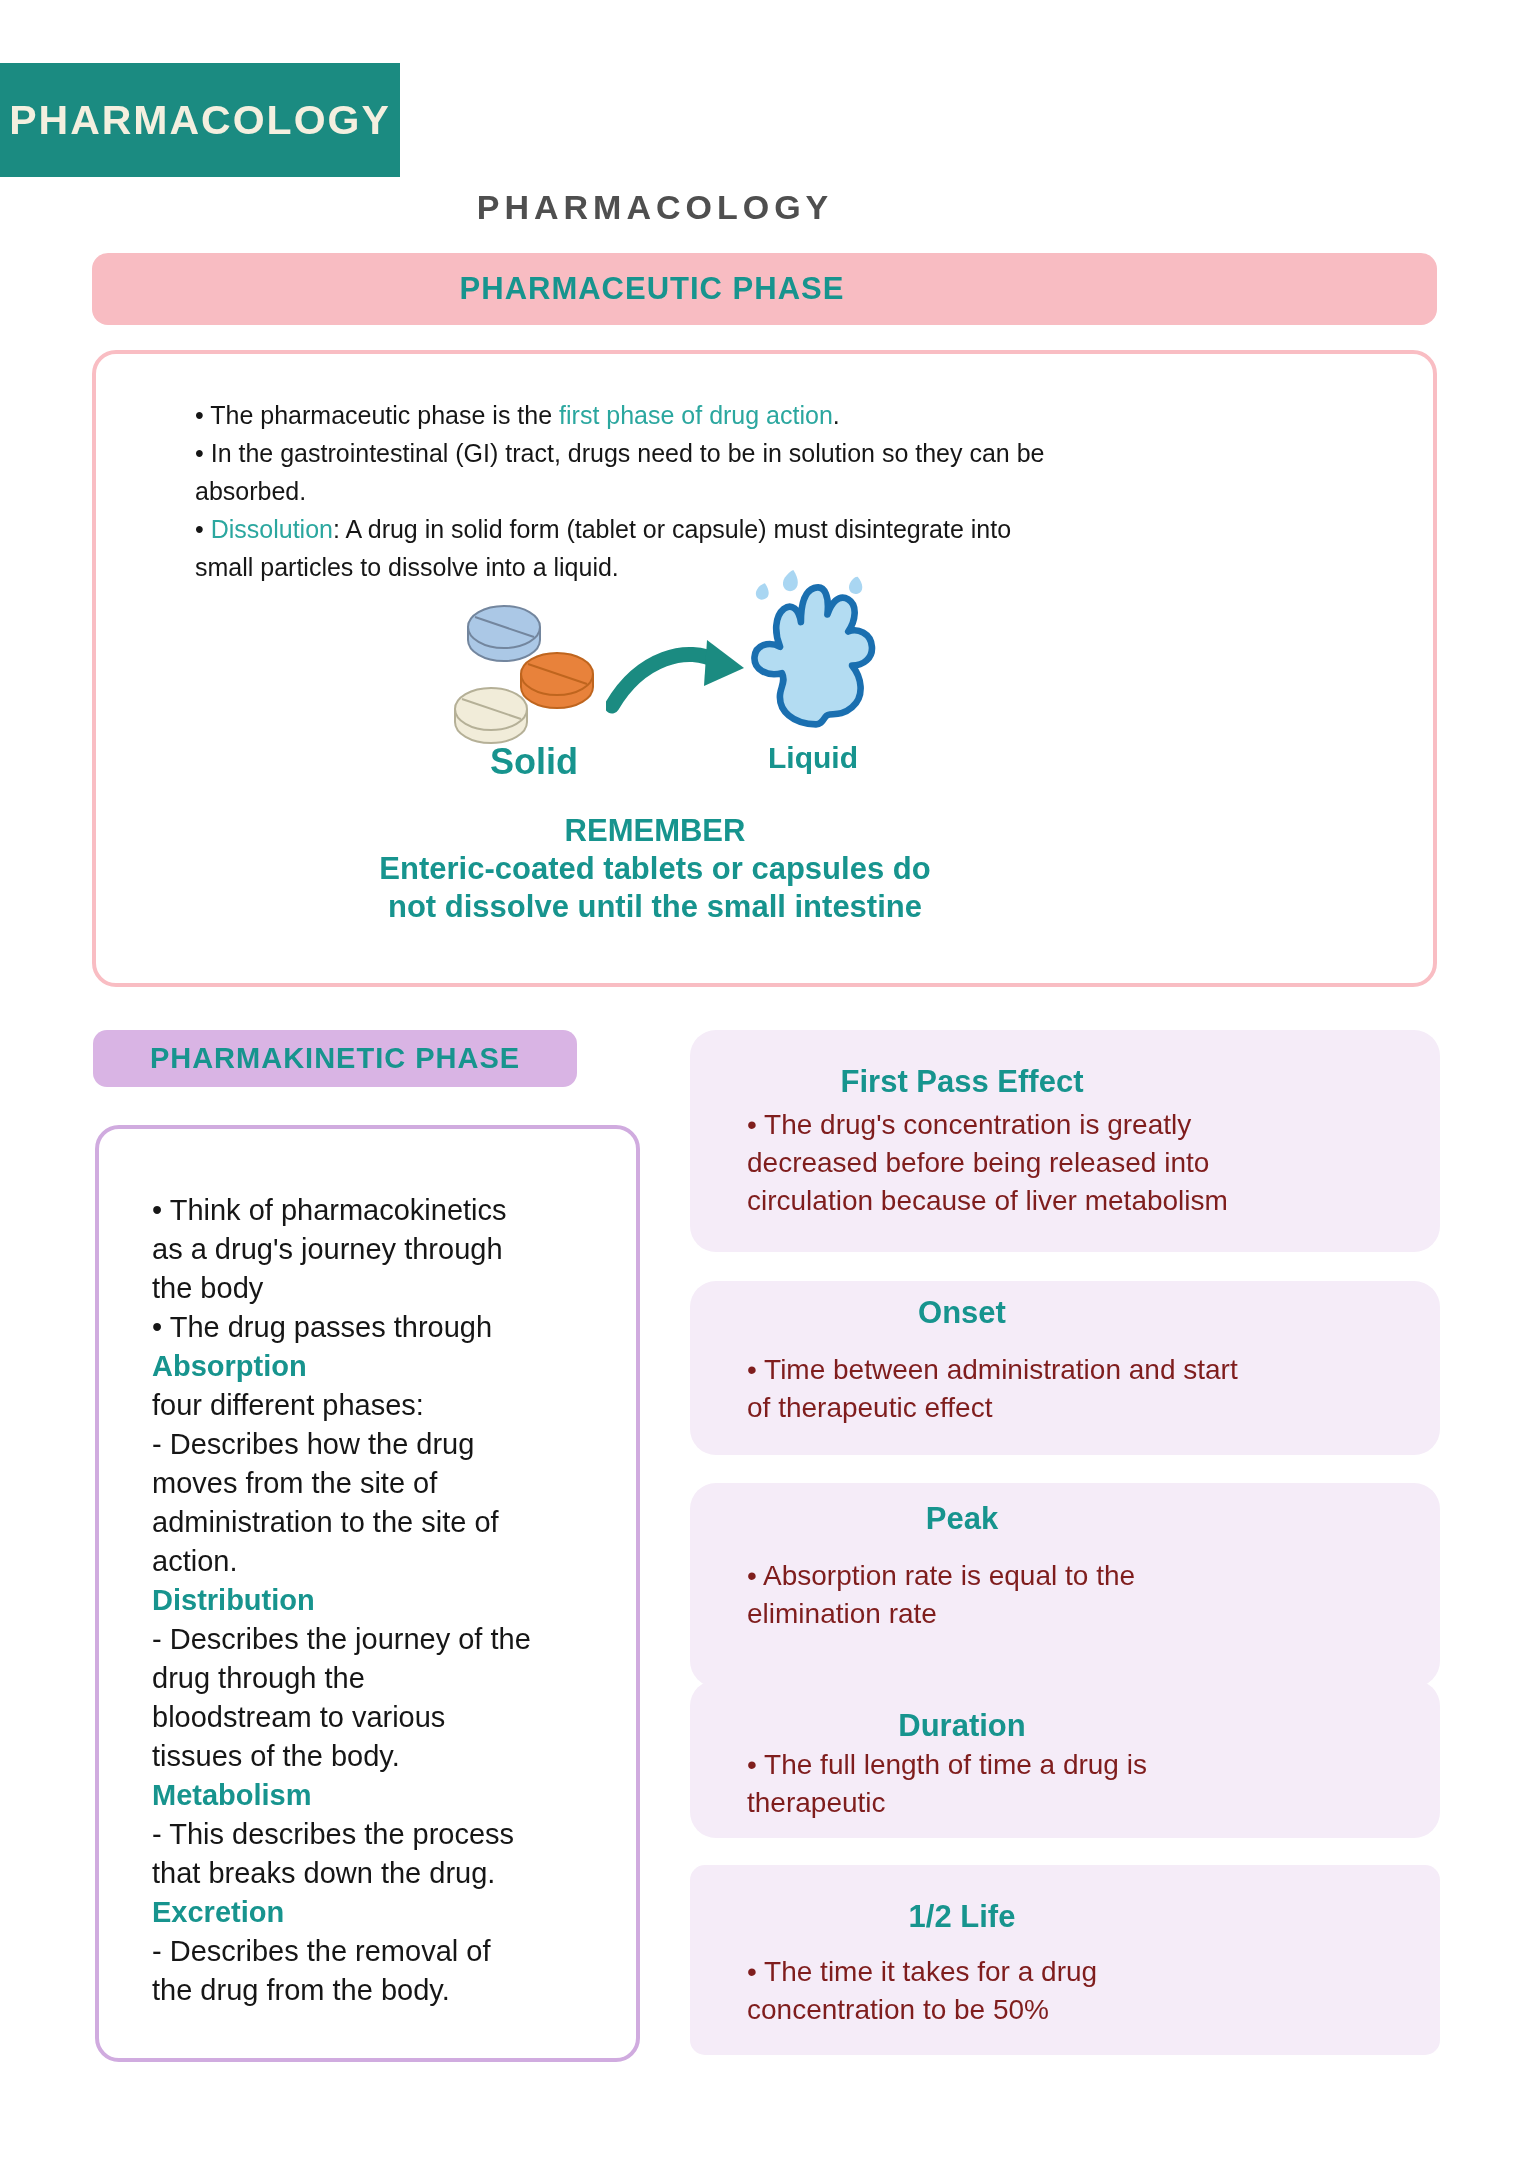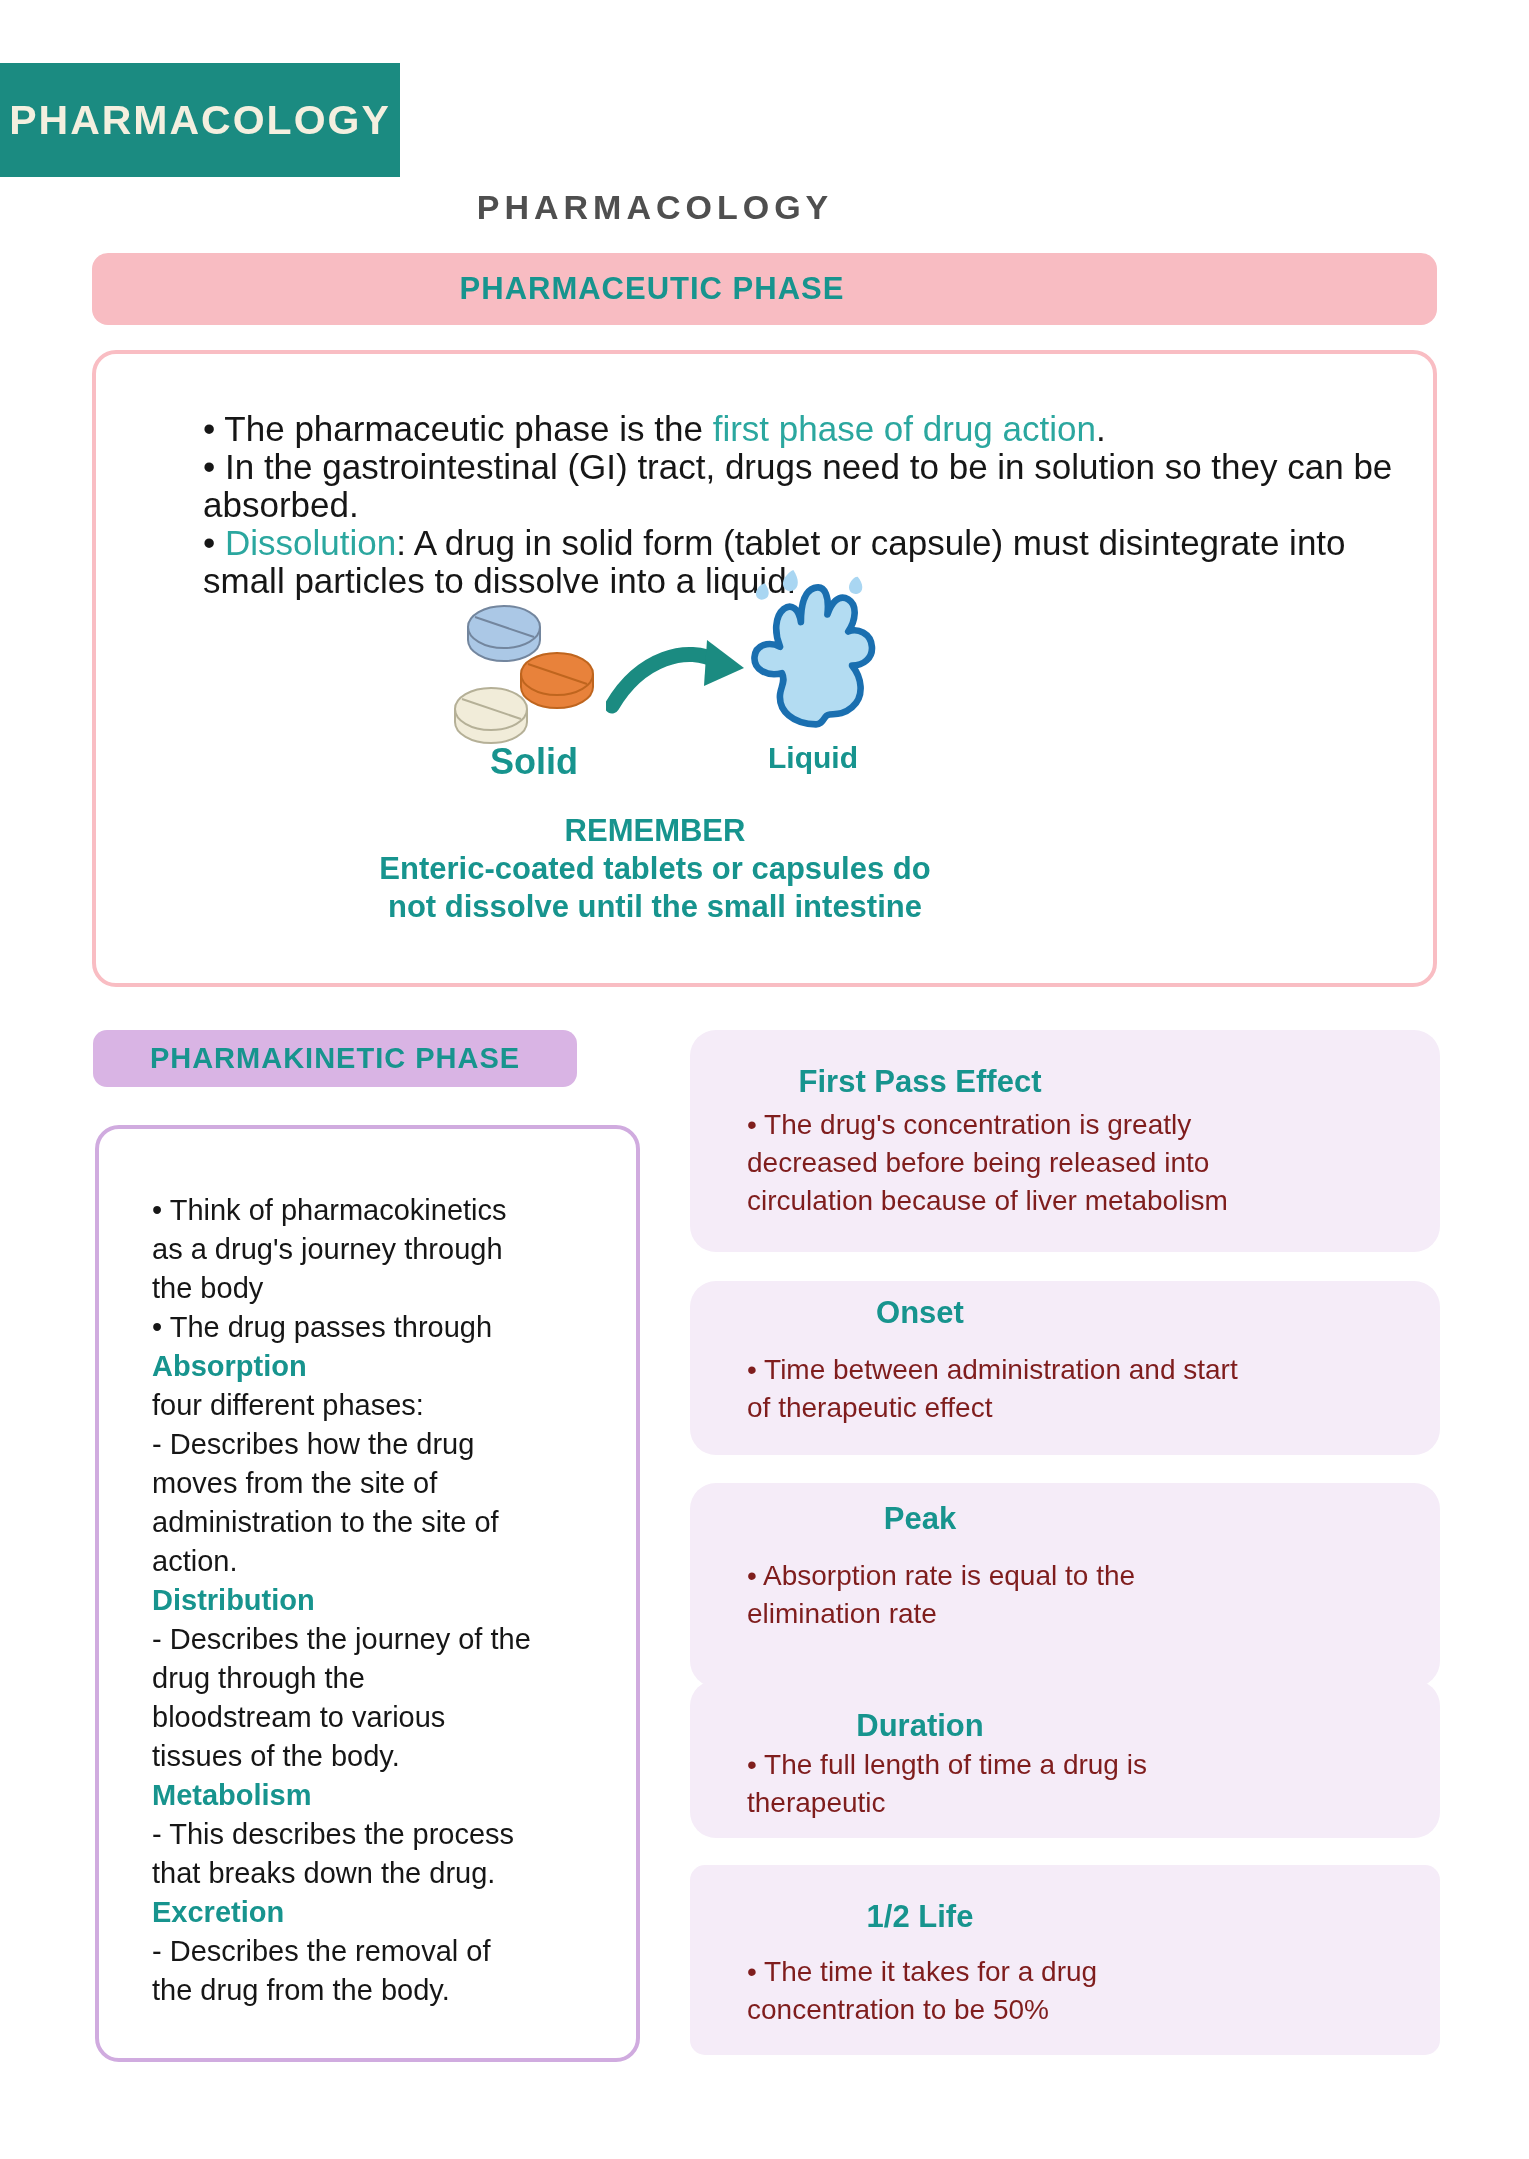--- a/index.html
+++ b/index.html
@@ -19,21 +19,21 @@
   .page-title{left:0;top:188px;width:1310px;text-align:center;color:#4f4f4f;
     font-size:34px;font-weight:bold;letter-spacing:5px;}
 
   
   .pink-banner{left:92px;top:253px;width:1345px;height:72px;background:#f8bcc2;border-radius:16px;}
   .pink-banner .label{position:absolute;left:0;top:0;width:1120px;height:72px;
     display:flex;align-items:center;justify-content:center;
     color:#17948e;font-size:31px;font-weight:bold;letter-spacing:1px;}
   .pink-box{left:92px;top:350px;width:1337px;height:629px;background:#fff;
     border:4px solid #f9bdc3;border-radius:24px;}
-  .pink-box-text{position:absolute;left:99px;top:56px;font-size:35px;line-height:38px;color:#161616;margin-left:8px;}
+  .pink-box-text{position:absolute;left:99px;top:42px;font-size:25px;line-height:38px;color:#161616;}
   .accent{color:#2ba79f;}
 
   
   .solid-label{left:459px;top:741px;width:150px;text-align:center;
     color:#17948e;font-size:36px;font-weight:bold;}
   .liquid-label{left:742px;top:741px;width:142px;text-align:center;
     color:#17948e;font-size:30px;font-weight:bold;}
 
   .remember{left:0;top:812px;width:1310px;text-align:center;color:#17948e;
     font-size:31px;font-weight:bold;line-height:38px;}
@@ -43,21 +43,21 @@
     display:flex;align-items:center;justify-content:center;
     color:#17948e;font-size:29px;font-weight:bold;letter-spacing:1px;}
   .purple-box{left:95px;top:1125px;width:537px;height:929px;background:#fff;
     border:4px solid #d0abdf;border-radius:24px;}
   .pk-text{position:absolute;left:53px;top:62px;font-size:29px;line-height:39px;color:#161616;}
   .pk-line{white-space:nowrap;}
   .pk-head{color:#17948e;font-weight:bold;}
 
   
   .card{left:690px;width:750px;background:#f5ecf8;border-radius:26px;position:absolute;}
-  .card-title{width:460px;text-align:center;color:#17948e;font-size:31px;font-weight:bold;}
+  .card-title{width:460px;text-align:center;color:#17948e;font-size:31px;font-weight:bold;padding-left:42px;}
   .card-body{margin-left:57px;font-size:28px;line-height:38px;color:#7f1d1d;}
 </style>
 </head>
 <body>
 
 <div class="abs top-banner">
   <span>PHARMACOLOGY</span>
 </div>
 
 <div class="abs page-title">PHARMACOLOGY</div>

